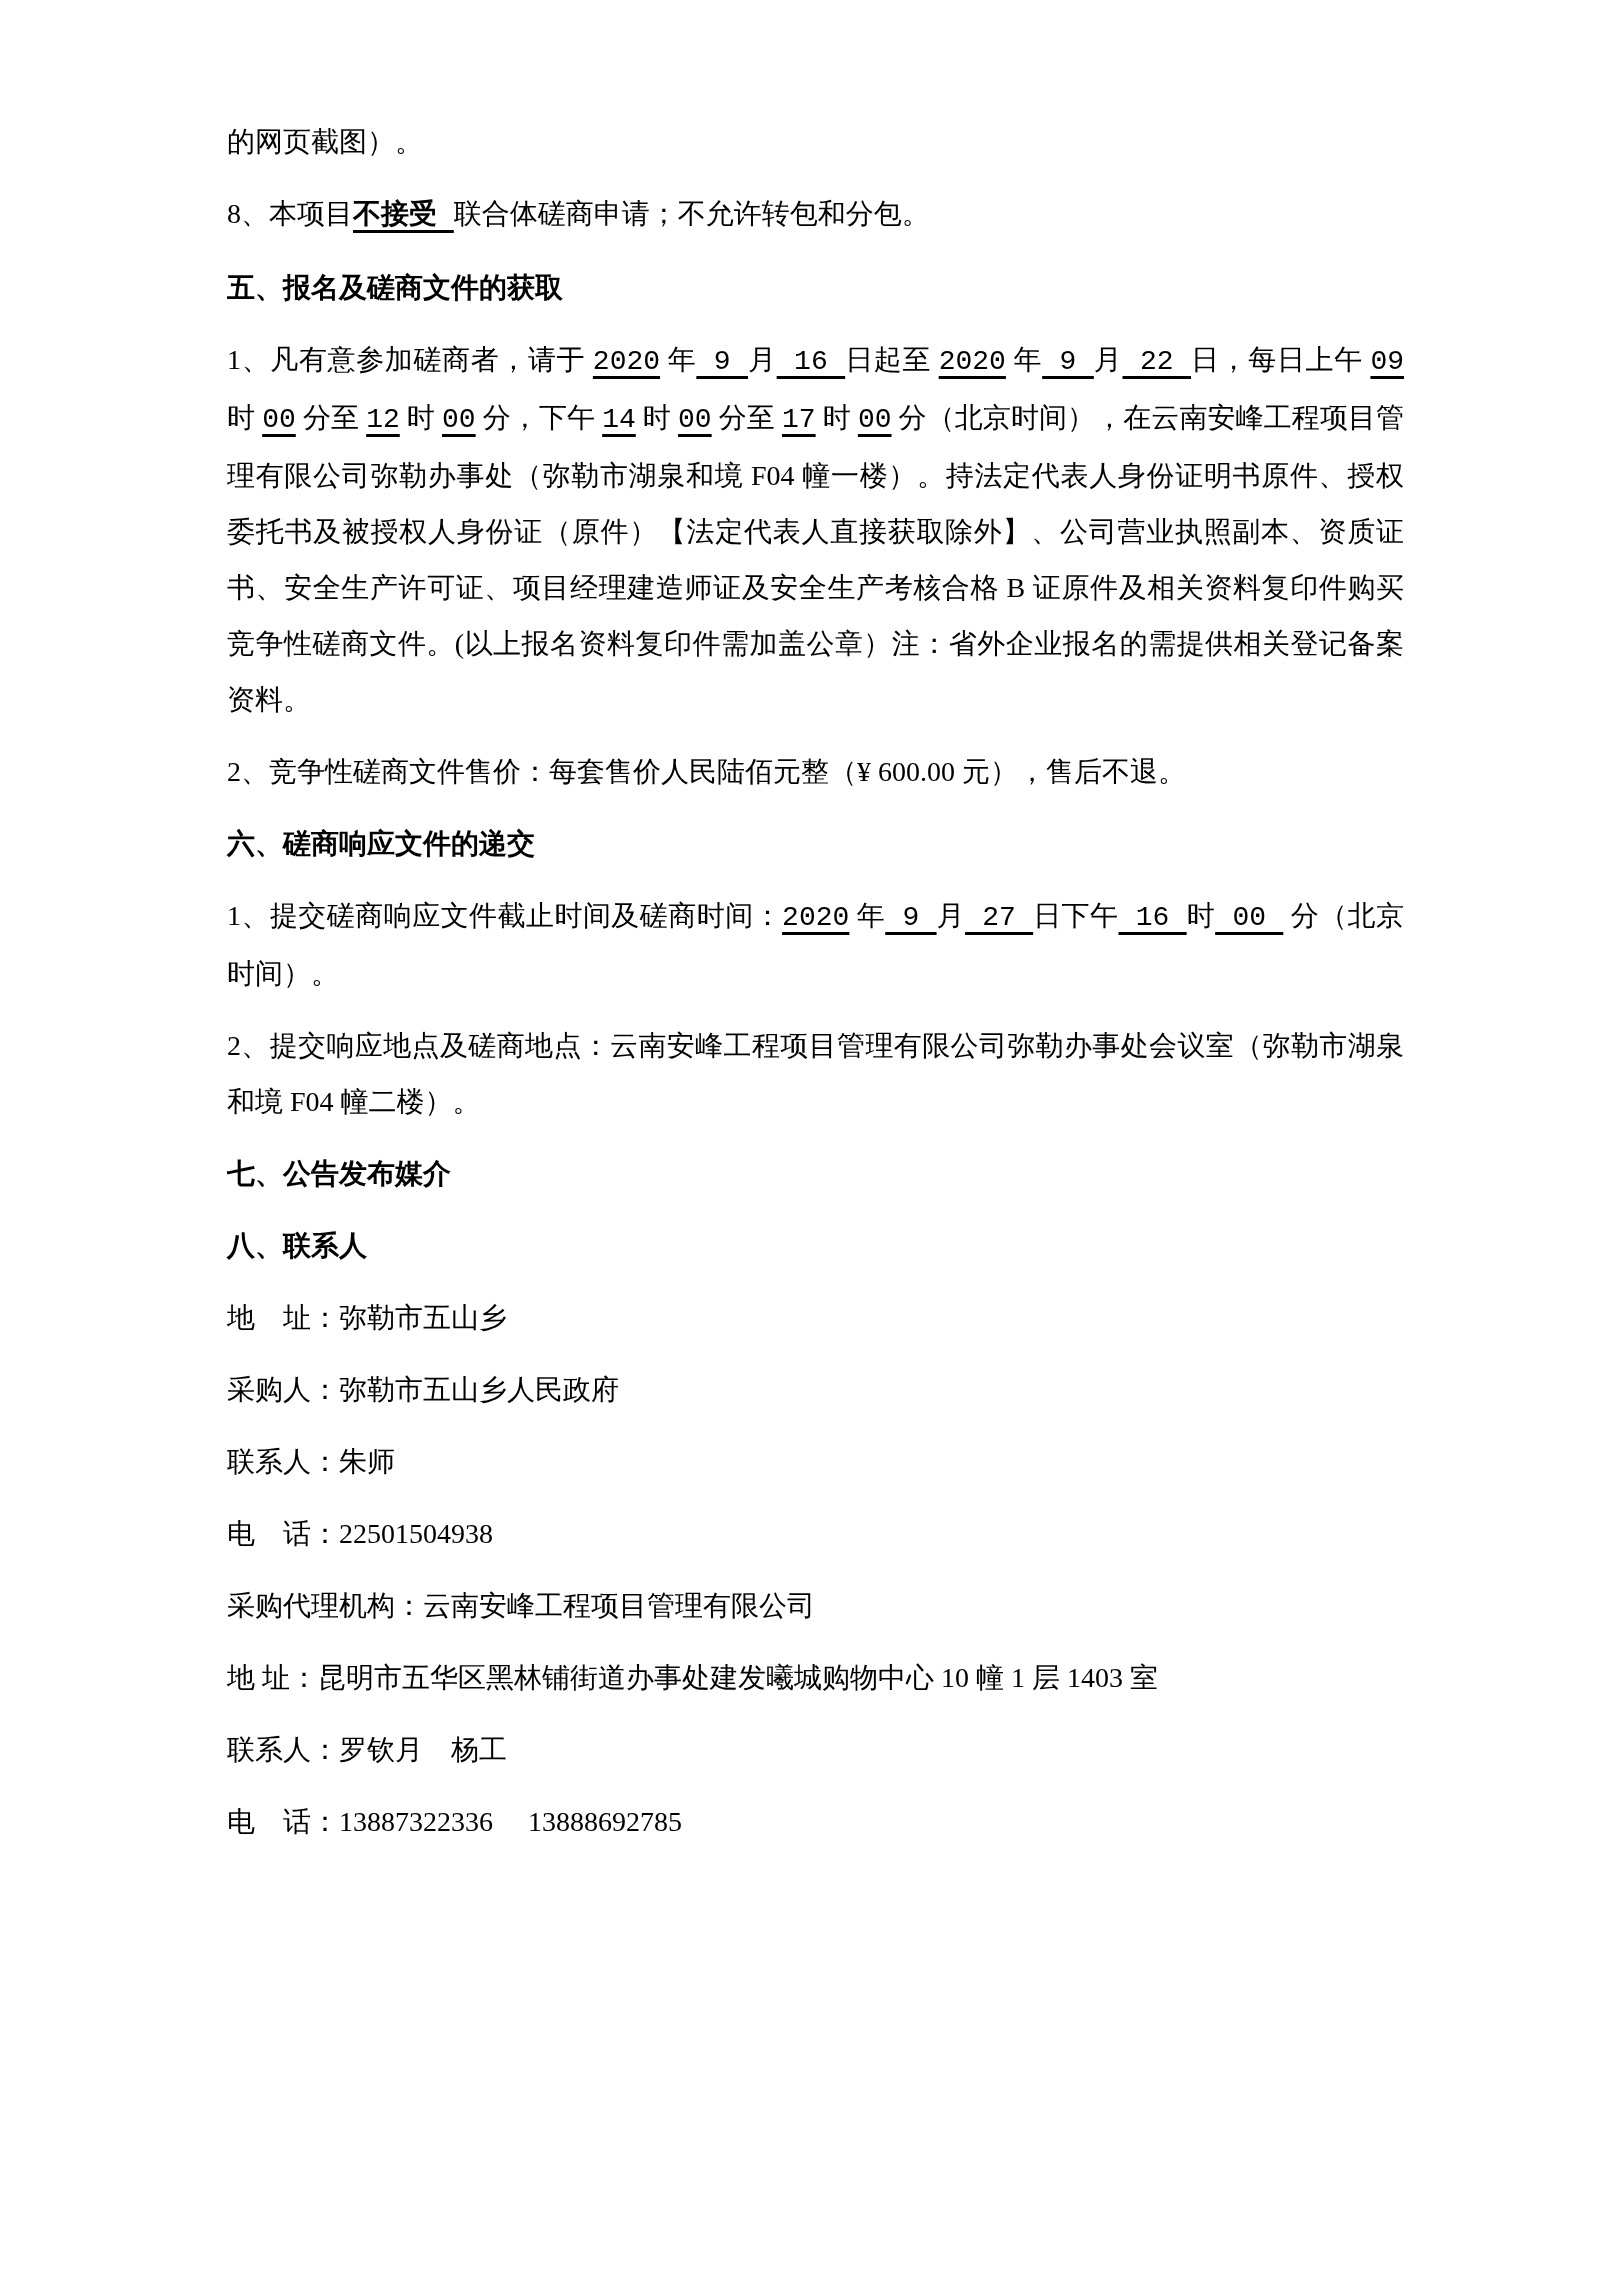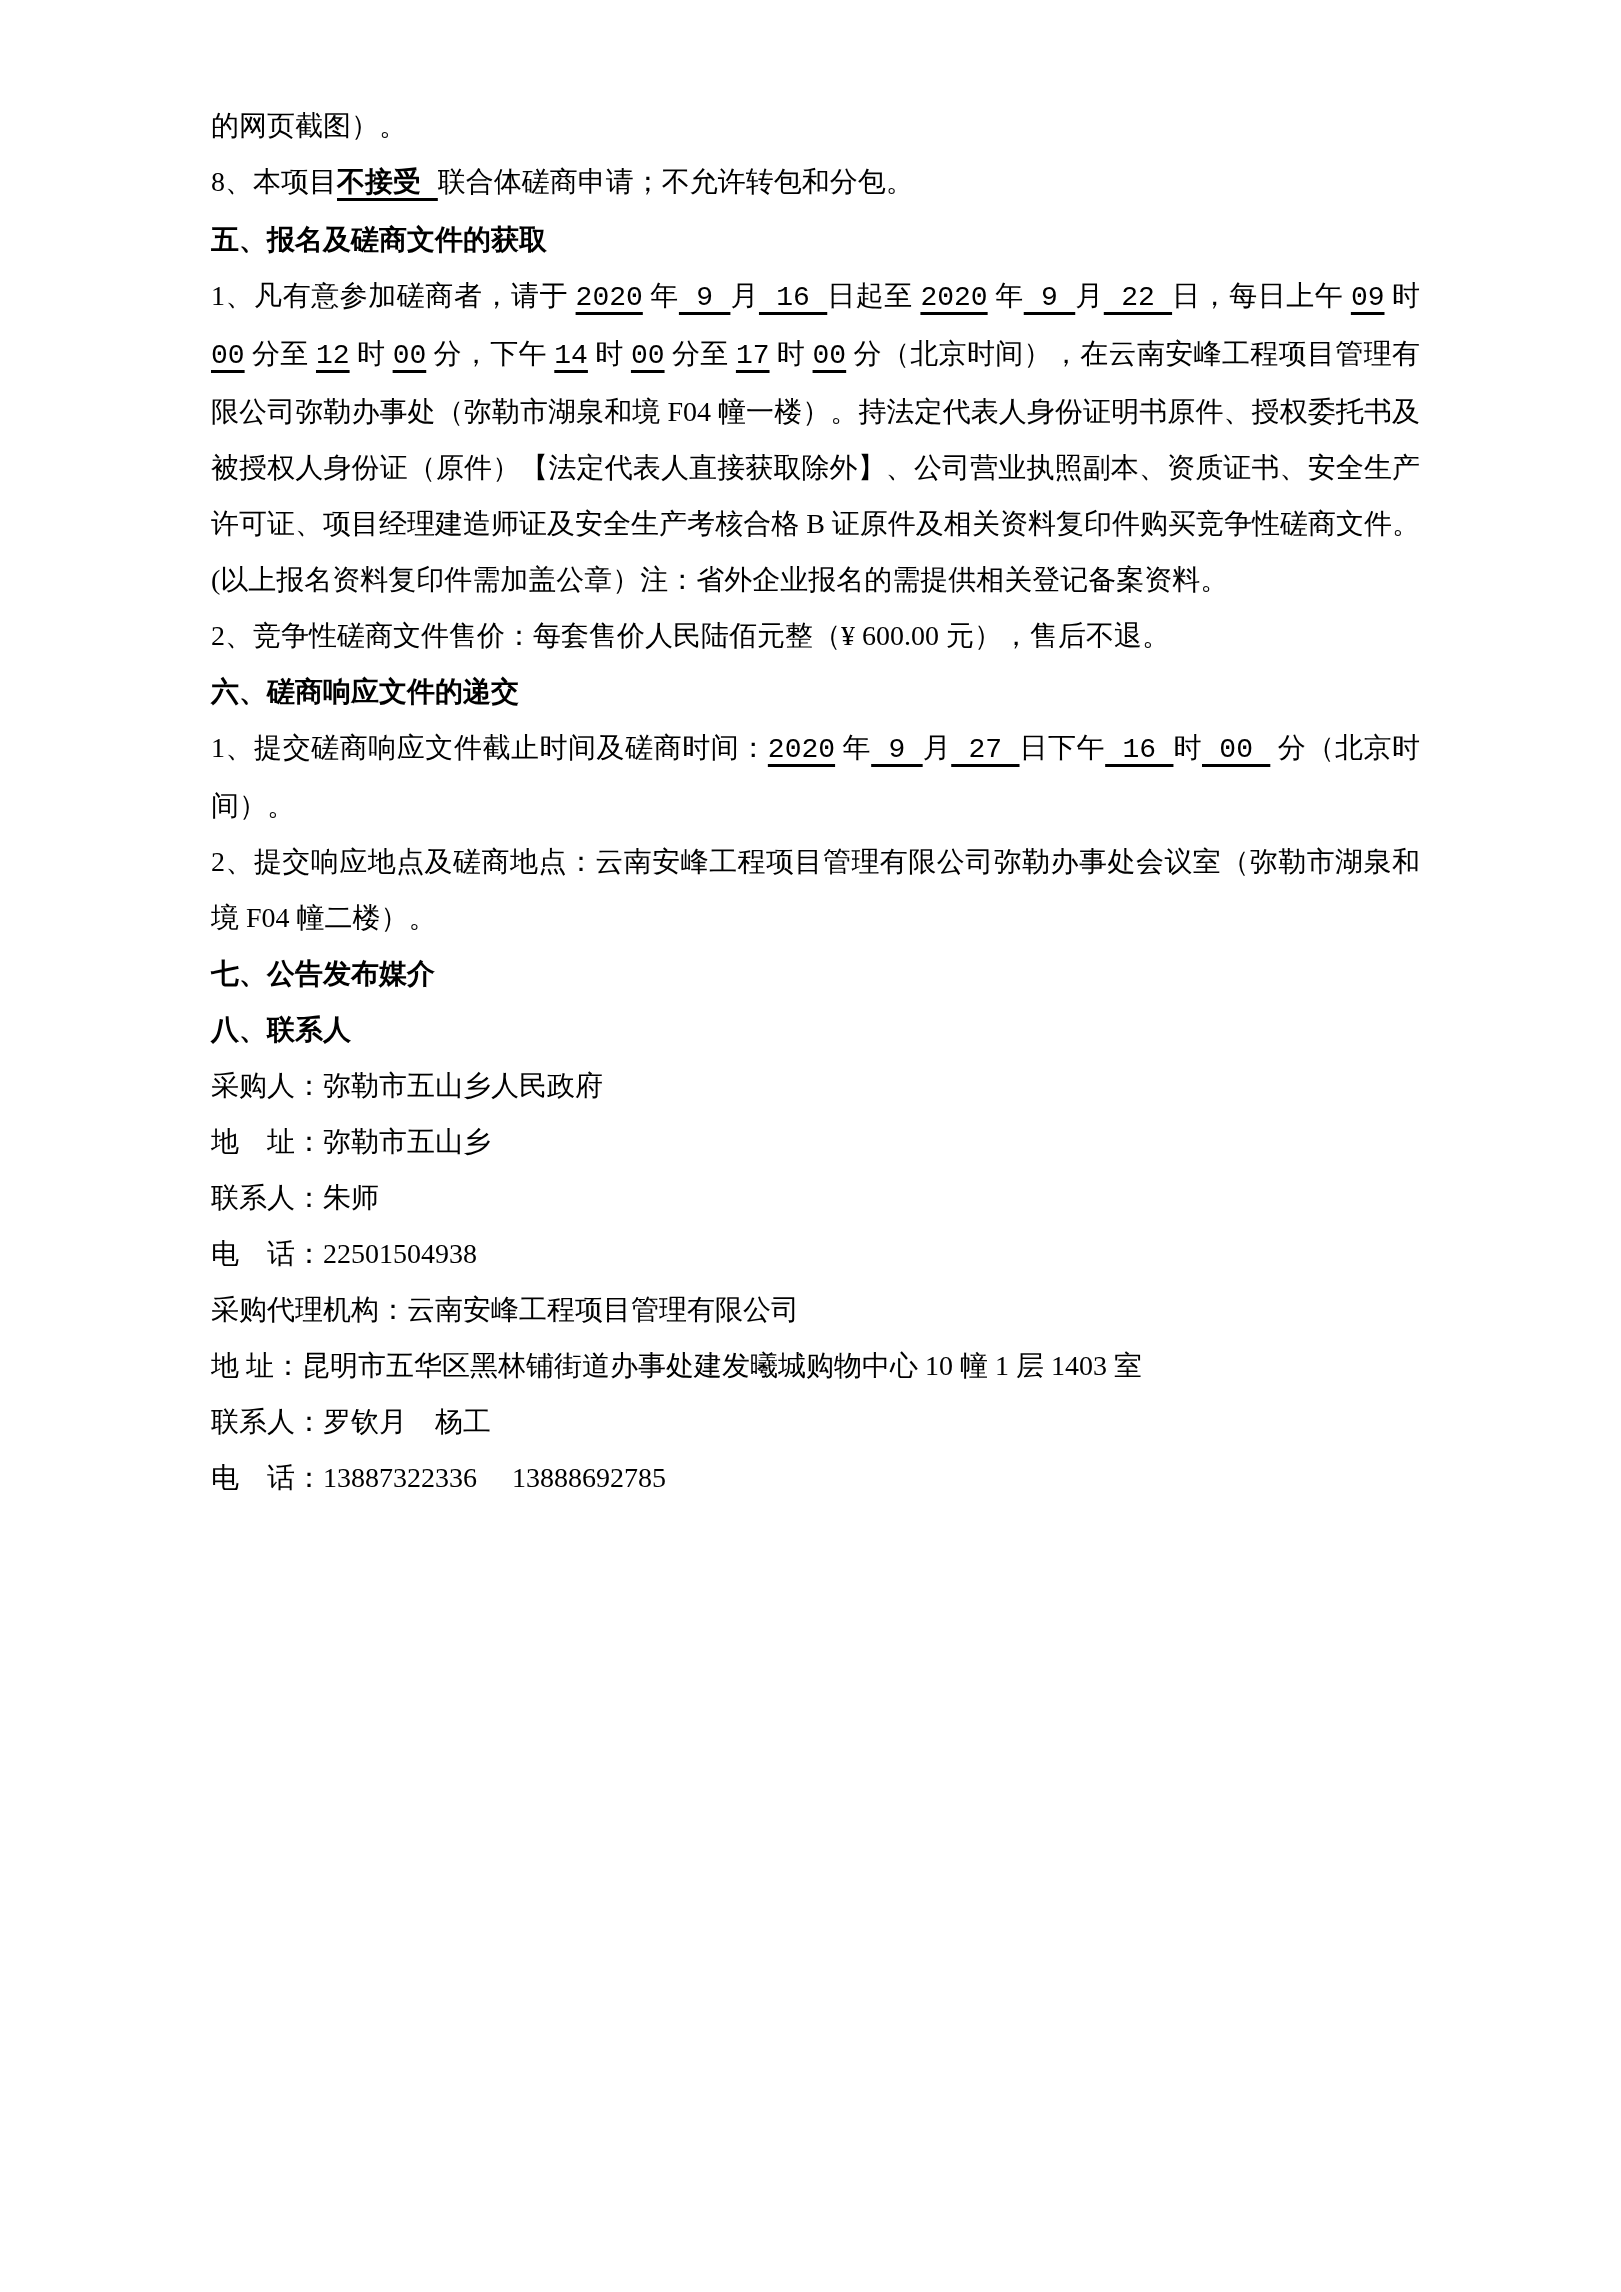--- a/index.html
+++ b/index.html
@@ -12,21 +12,21 @@
     font-family: "Liberation Serif", "DejaVu Serif", serif;
     color: #000000;
   }
   .doc {
     position: absolute;
     left: 211px;
     top: 98px;
     width: 1209px;
   }
   .doc p {
-    margin: 0;
+    margin: 16px;
     font-size: 28px;
     line-height: 56px;
     text-align: justify;
     text-justify: inter-ideograph;
     white-space: pre-wrap;
     word-break: break-all;
     color: #000000;
   }
   .doc p.indent { text-indent: 57px; }
   .doc span.b { font-weight: 700; }
@@ -45,22 +45,22 @@
       <p><span>的网页截图）。</span></p>
       <p><span>8、本项目</span><span class="b u">不接受 </span><span>联合体磋商申请；不允许转包和分包。</span></p>
       <p><span class="b">五、报名及磋商文件的获取</span></p>
       <p><span>1、凡有意参加磋商者，请于 </span><span class="u">2020</span><span> 年</span><span class="u"> 9 </span><span>月</span><span class="u"> 16 </span><span>日起至 </span><span class="u">2020</span><span> 年</span><span class="u"> 9 </span><span>月</span><span class="u"> 22 </span><span>日，每日上午 </span><span class="u">09</span><span> 时 </span><span class="u">00</span><span> 分至 </span><span class="u">12</span><span> 时 </span><span class="u">00</span><span> 分，下午 </span><span class="u">14</span><span> 时 </span><span class="u">00</span><span> 分至 </span><span class="u">17</span><span> 时 </span><span class="u">00</span><span> 分（北京时间），在云南安峰工程项目管理有限公司弥勒办事处（弥勒市湖泉和境 F04 幢一楼）。持法定代表人身份证明书原件、授权委托书及被授权人身份证（原件）【法定代表人直接获取除外】、公司营业执照副本、资质证书、安全生产许可证、项目经理建造师证及安全生产考核合格 B 证原件及相关资料复印件购买竞争性磋商文件。(以上报名资料复印件需加盖公章）注：省外企业报名的需提供相关登记备案资料。</span></p>
       <p><span>2、竞争性磋商文件售价：每套售价人民陆佰元整（¥ 600.00 元），售后不退。</span></p>
       <p><span class="b">六、磋商响应文件的递交</span></p>
       <p><span>1、提交磋商响应文件截止时间及磋商时间：</span><span class="u">2020</span><span> 年</span><span class="u"> 9 </span><span>月</span><span class="u"> 27 </span><span>日下午</span><span class="u"> 16 </span><span>时</span><span class="u"> 00 </span><span> 分（北京时间）。</span></p>
       <p><span>2、提交响应地点及磋商地点：云南安峰工程项目管理有限公司弥勒办事处会议室（弥勒市湖泉和境 F04 幢二楼）。</span></p>
       <p><span class="b">七、公告发布媒介</span></p>
       <p><span class="b">八、联系人</span></p>
+      <p><span>地　址：弥勒市五山乡</span></p>
       <p><span>采购人：弥勒市五山乡人民政府</span></p>
-      <p><span>地　址：弥勒市五山乡</span></p>
       <p><span>联系人：朱师</span></p>
       <p><span>电　话：22501504938</span></p>
       <p><span>采购代理机构：云南安峰工程项目管理有限公司</span></p>
       <p><span>地 址：昆明市五华区黑林铺街道办事处建发曦城购物中心 10 幢 1 层 1403 室</span></p>
       <p><span>联系人：罗钦月　杨工</span></p>
       <p><span>电　话：13887322336　 13888692785</span></p>
     </div>
 </div>
 
 

